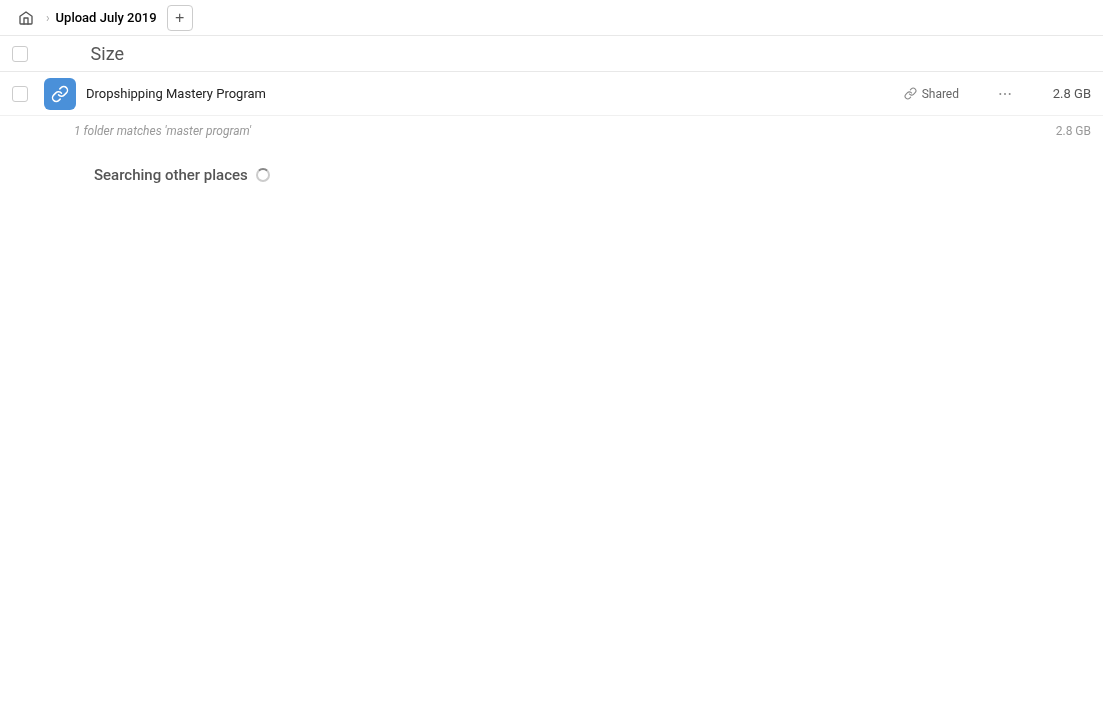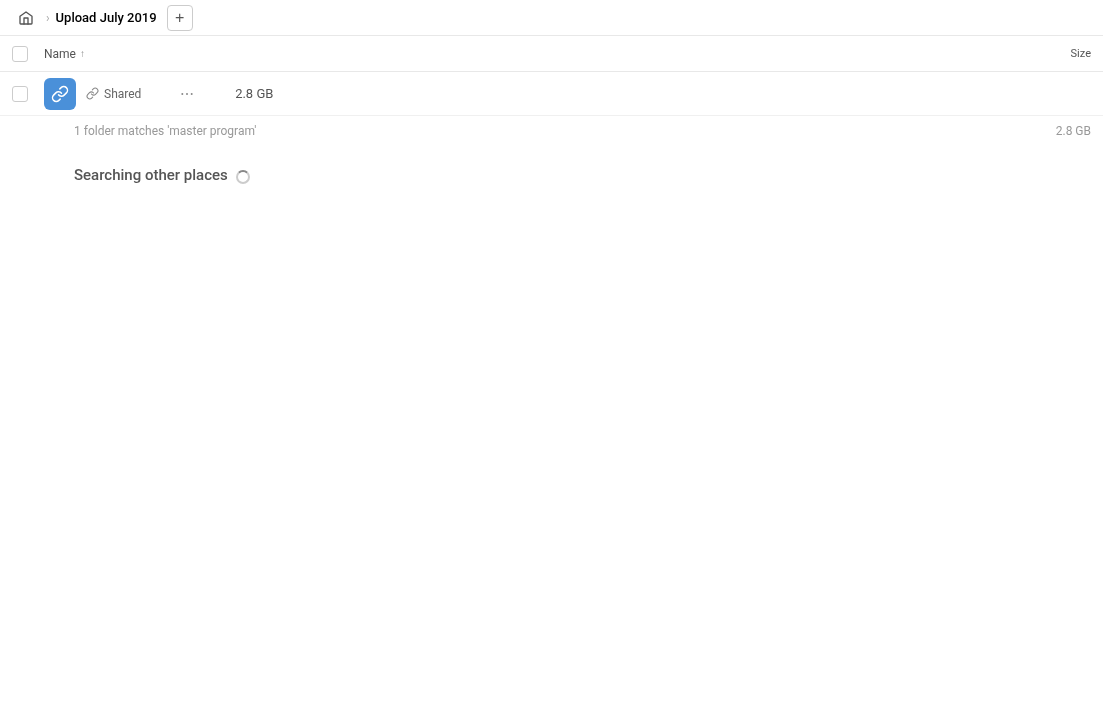--- a/index.html
+++ b/index.html
@@ -90,21 +90,21 @@
       cursor: pointer;
       user-select: none;
     }
 
     .col-name .sort-arrow {
       font-size: 10px;
       color: #888;
     }
 
     .col-size {
-      font-size: 11px;
+      font-size: 18px;
       color: #555;
       width: 80px;
       text-align: right;
     }
 
     
     .file-row {
       display: flex;
       align-items: center;
       padding: 0 12px;
@@ -177,36 +177,38 @@
     .summary-row {
       display: flex;
       align-items: center;
       padding: 8px 12px 8px 74px;
       font-size: 12px;
       color: #999;
     }
 
     .summary-text {
       flex: 1;
+      font-style: italic;
     }
 
     .summary-size {
       font-size: 12px;
       color: #999;
       width: 60px;
       text-align: right;
       margin-right: 0;
     }
 
     
     .searching-row {
       display: flex;
-      align-items: flex-end;
+      align-items: center;
       padding: 20px 12px 10px 74px;
       gap: 8px;
+      margin-left: 20px;
     }
 
     .searching-text {
       font-size: 15px;
       color: #555;
       font-weight: 500;
     }
 
     .spinner {
       width: 14px;
@@ -242,38 +244,35 @@
   </div>
   <span class="breadcrumb-arrow">›</span>
   <span class="breadcrumb-label">Upload July 2019</span>
   <button class="add-btn">+</button>
 </div>
 
 <div class="column-headers">
   <div class="col-checkbox">
     <div class="checkbox-box"></div>
   </div>
-  <div class="col-name">
-    <span>Name</span>
-    <span class="sort-arrow">↑</span>
-  </div>
   <div class="col-size">Size</div>
 </div>
 
 <div class="file-row">
   <div class="file-checkbox">
     <div class="checkbox-box"></div>
   </div>
   <div class="file-icon">
 
     <svg viewBox="0 0 24 24" xmlns="http://www.w3.org/2000/svg">
       <path d="M10 13a5 5 0 007.54.54l3-3a5 5 0 00-7.07-7.07l-1.72 1.71" stroke="white" stroke-width="2" stroke-linecap="round" stroke-linejoin="round" fill="none"></path>
       <path d="M14 11a5 5 0 00-7.54-.54l-3 3a5 5 0 007.07 7.07l1.71-1.71" stroke="white" stroke-width="2" stroke-linecap="round" stroke-linejoin="round" fill="none"></path>
     </svg>
   </div>
+  <div class="file-name">Dropshipping Mastery Program</div>
   <div class="file-shared">
     <svg width="13" height="13" viewBox="0 0 24 24" fill="none" stroke="#888" stroke-width="2" stroke-linecap="round" stroke-linejoin="round">
       <path d="M10 13a5 5 0 007.54.54l3-3a5 5 0 00-7.07-7.07l-1.72 1.71"></path>
       <path d="M14 11a5 5 0 00-7.54-.54l-3 3a5 5 0 007.07 7.07l1.71-1.71"></path>
     </svg>
     <span>Shared</span>
   </div>
   <div class="file-more">
     <svg width="16" height="16" viewBox="0 0 24 24" fill="#888">
       <circle cx="5" cy="12" r="1.5"></circle>

